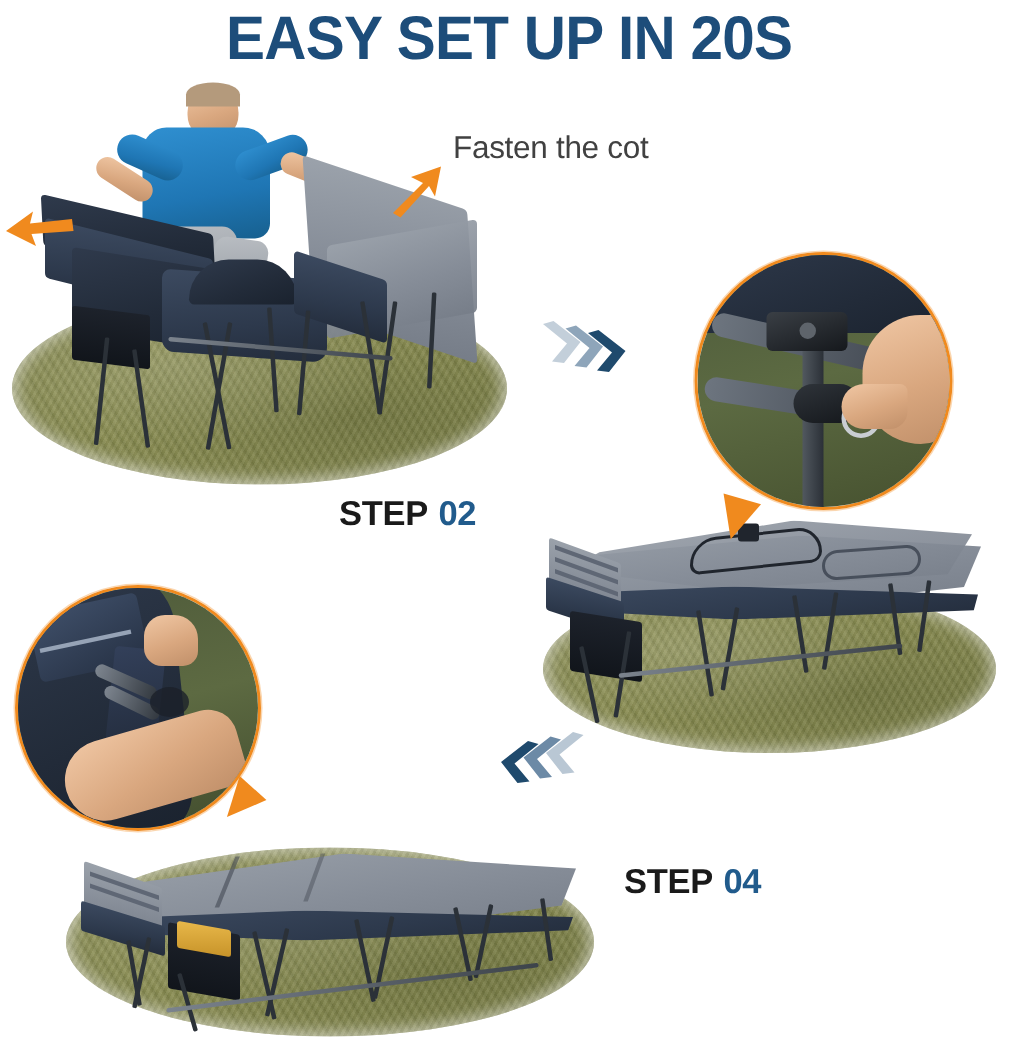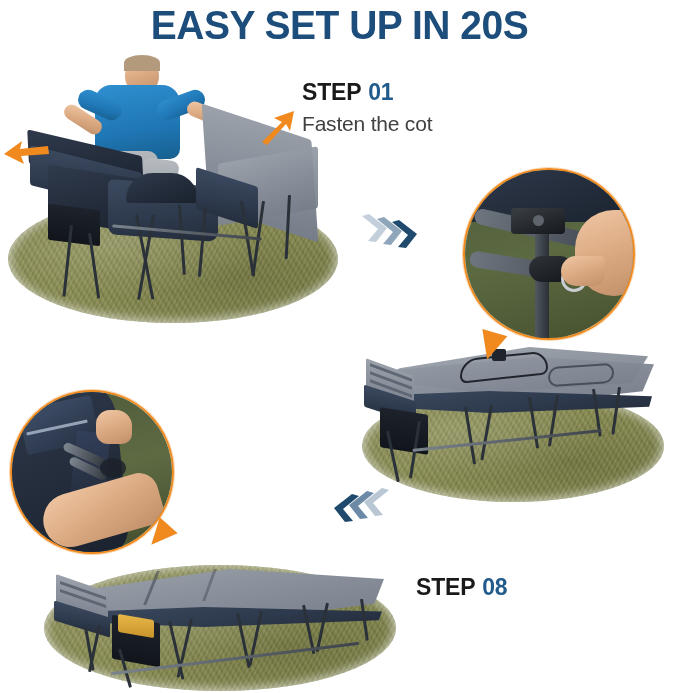--- a/index.html
+++ b/index.html
@@ -145,23 +145,20 @@
       <path d="M46 6 L18 9 L20 1 L2 14 L22 24 L19 16 L47 14 Z" fill="#f08a1e"></path>
     </svg>
   </div>
   <div class="orange-arrow" id="arrow-upright" style="left:258px;top:108px;">
     <svg class="oa-svg" width="40" height="38" viewBox="0 0 40 38" aria-hidden="true">
       <path d="M4 34 L24 14 L16 10 L36 3 L32 23 L28 16 L9 37 Z" fill="#f08a1e"></path>
     </svg>
   </div>
 
   <div class="step-block" id="step1-block">
-    <div class="step-head">
-      <span>STEP</span><span class="num">01</span>
-    </div>
     <div class="step-desc">Fasten the cot</div>
   </div>
 
   <div class="chev-group" id="chev1" style="left:362px;top:208px;">
     <svg width="64" height="46" viewBox="0 0 64 46" aria-hidden="true">
       <path d="M2 6 L20 20 L9 34 L1 33 L11 21 L-5 8 Z" fill="#c3cfda" transform="translate(5,0)"></path>
       <path d="M2 6 L20 20 L9 34 L1 33 L11 21 L-5 8 Z" fill="#8ea5ba" transform="translate(20,3)"></path>
       <path d="M2 6 L20 20 L9 34 L1 33 L11 21 L-5 8 Z" fill="#1f4a6d" transform="translate(35,6)"></path>
     </svg>
   </div>
@@ -211,20 +208,23 @@
       <div class="ph" style="left:68px;top:45px;width:11px;height:11px;border-radius:50%;background:#5e646b;"></div>
       <div class="ph" style="left:64px;top:86px;width:44px;height:26px;background:linear-gradient(160deg,#2f343a,#14171b);border-radius:13px;"></div>
       <div class="ph" style="left:96px;top:96px;width:20px;height:20px;border:3px solid #c9cdd2;border-radius:50%;background:transparent;"></div>
       <div class="ph skin" style="left:110px;top:40px;width:66px;height:86px;border-radius:40px 8px 28px 40px;"></div>
       <div class="ph skin" style="left:96px;top:86px;width:44px;height:30px;border-radius:18px 6px 14px 18px;"></div>
     </div>
   </div>
   <div class="pointer" style="left:478px;top:332px;border-left:13px solid transparent;border-right:13px solid transparent;border-top:28px solid #f08a1e;transform:rotate(16deg);"></div>
 
   <div class="step-block" id="step2-block">
+    <div class="step-head">
+      <span>STEP</span><span class="num">02</span>
+    </div>
   </div>
 
   <div class="chev-group" id="chev2" style="left:330px;top:488px;">
     <svg width="64" height="46" viewBox="0 0 64 46" aria-hidden="true">
       <path d="M20 6 L2 20 L13 34 L21 33 L11 21 L27 8 Z" fill="#1f4a6d" transform="translate(2,0)"></path>
       <path d="M20 6 L2 20 L13 34 L21 33 L11 21 L27 8 Z" fill="#6c8aa6" transform="translate(17,-3)"></path>
       <path d="M20 6 L2 20 L13 34 L21 33 L11 21 L27 8 Z" fill="#b9c7d4" transform="translate(32,-6)"></path>
     </svg>
   </div>
 
@@ -271,17 +271,17 @@
       <div class="ph" style="left:56px;top:72px;width:40px;height:9px;background:linear-gradient(90deg,#7d858f,#333940);border-radius:5px;transform:rotate(26deg);"></div>
       <div class="ph skin" style="left:84px;top:18px;width:36px;height:34px;border-radius:14px 16px 10px 12px;"></div>
       <div class="ph skin" style="left:30px;top:92px;width:120px;height:54px;border-radius:36px 26px 18px 36px;transform:rotate(-16deg);"></div>
       <div class="ph" style="left:88px;top:66px;width:26px;height:20px;background:#1b2029;border-radius:50%;opacity:.8;"></div>
     </div>
   </div>
   <div class="pointer" style="left:148px;top:522px;border-left:12px solid transparent;border-right:12px solid transparent;border-top:26px solid #f08a1e;transform:rotate(42deg);"></div>
 
   <div class="step-block" id="step3-block">
     <div class="step-head">
-      <span>STEP</span><span class="num">08</span>
+      <span>STEP</span><span class="num">04</span>
     </div>
   </div>
 
 </div>
 
 </body></html>

